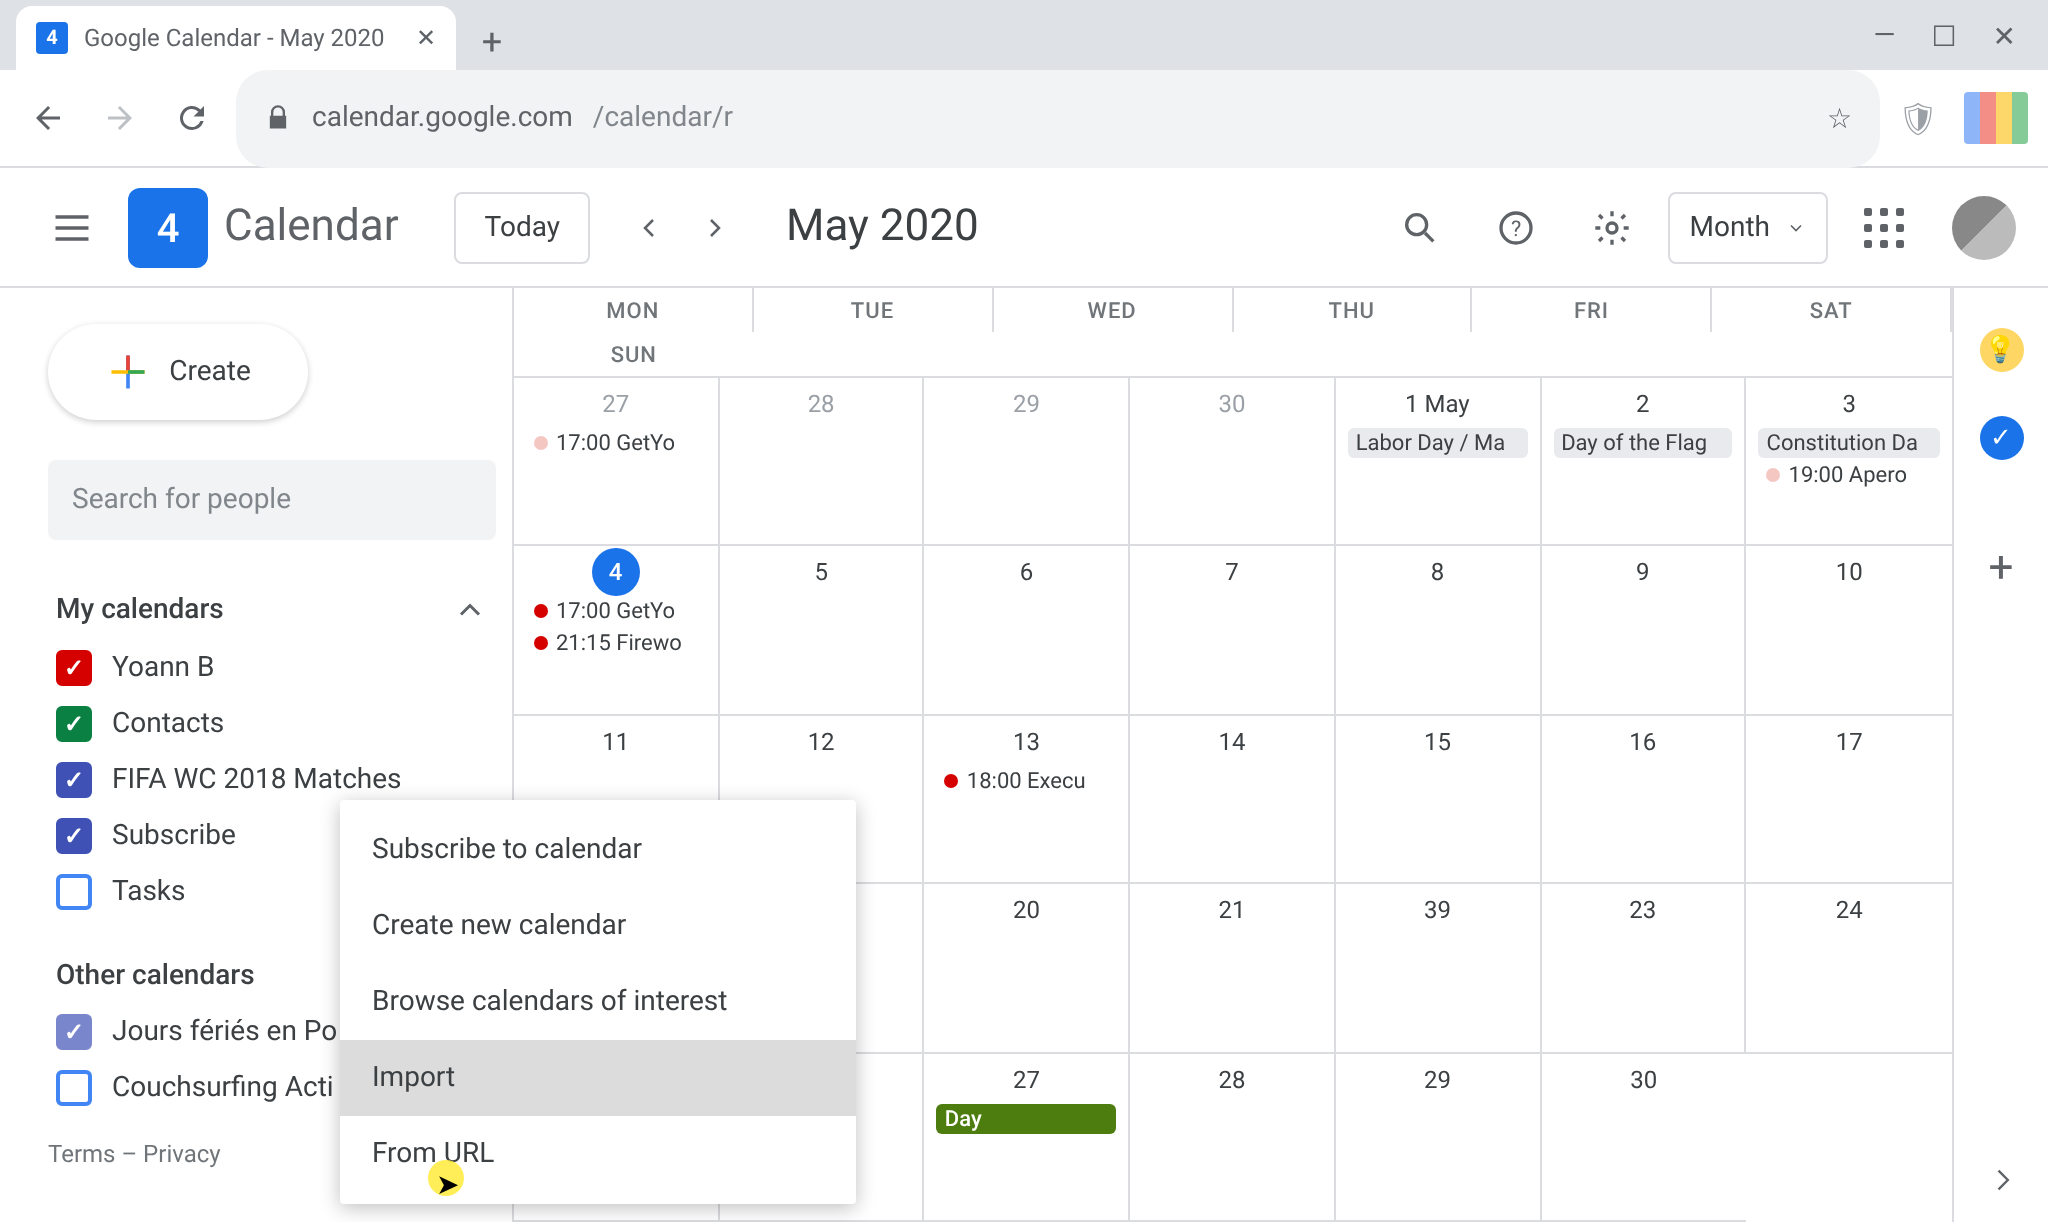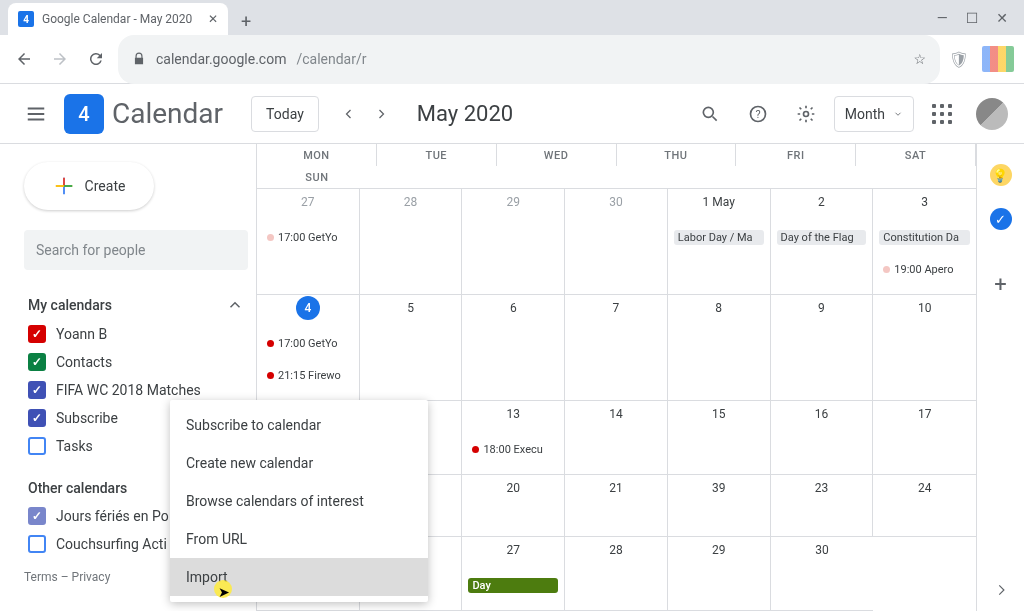--- a/index.html
+++ b/index.html
@@ -36,21 +36,21 @@
   .url-box{flex:1;height:49px;background:#f1f3f4;border-radius:16px;display:flex;align-items:center;padding:0 14px;font-size:14px;color:#5f6368;gap:10px;}
   .url-box .star{margin-left:auto;}
   .ext{width:22px;height:22px;border-radius:50%;display:flex;align-items:center;justify-content:center;}
   .colorpatch{width:32px;height:26px;background:linear-gradient(90deg,#4285f4 25%,#ea4335 25% 50%,#fbbc04 50% 75%,#34a853 75%);opacity:.6;border-radius:2px;margin-left:4px;}
 
   
   .topbar{height:60px;display:flex;align-items:center;padding:0 16px;border-bottom:1px solid var(--grey-border);gap:8px;}
   .icon-btn{width:40px;height:40px;display:flex;align-items:center;justify-content:center;border-radius:50%;color:#5f6368;cursor:pointer;}
   .logo{display:flex;align-items:center;gap:8px;margin-right:20px;}
   .logo .logo-icon{width:40px;height:40px;background:#1a73e8;border-radius:6px;display:flex;align-items:center;justify-content:center;color:#fff;font-size:20px;font-weight:500;}
-  .logo .logo-text{font-size:28px;color:#5f6368;font-weight:400;}
+  .logo .logo-text{font-size:22px;color:#5f6368;font-weight:400;}
   .today-btn{height:36px;padding:0 14px;border:1px solid var(--grey-border);border-radius:4px;background:#fff;font-size:14px;color:var(--text);display:flex;align-items:center;cursor:pointer;}
   .nav-arrows{display:flex;margin:0 6px;}
   .month-label{font-size:22px;color:var(--text);margin-left:6px;}
   .spacer{flex:1;}
   .view-dd{height:36px;border:1px solid var(--grey-border);border-radius:4px;display:flex;align-items:center;padding:0 10px;font-size:14px;gap:8px;cursor:pointer;}
   .apps-grid{width:24px;height:24px;position:relative;}
   .apps-grid span{position:absolute;width:4px;height:4px;background:#5f6368;border-radius:1px;}
   .avatar{width:32px;height:32px;border-radius:50%;background:linear-gradient(135deg,#888 0 50%,#bbb 50%);margin-left:6px;}
 
   
@@ -71,21 +71,21 @@
   .dow-row{display:grid;grid-template-columns:repeat(6,1fr);border-bottom:1px solid var(--grey-border);}
   .dow{height:22px;display:flex;align-items:center;justify-content:center;font-size:11px;color:#70757a;font-weight:500;letter-spacing:.5px;border-right:1px solid var(--grey-border);}
   .dow:last-child{border-right:none;}
   .weeks{flex:1;display:flex;flex-direction:column;}
   .week{display:grid;grid-template-columns:repeat(7,1fr);flex:1;}
   .day{position:relative;border-right:1px solid var(--grey-border);border-bottom:1px solid var(--grey-border);padding:2px 4px 0 4px;overflow:hidden;cursor:pointer;}
   .day:last-child{border-right:none;}
   .daynum{font-size:12px;color:var(--text);text-align:center;height:22px;display:flex;align-items:center;justify-content:center;}
   .daynum.muted{color:#9aa0a6;}
   .daynum .today{background:#1a73e8;color:#fff;width:24px;height:24px;border-radius:50%;display:flex;align-items:center;justify-content:center;font-weight:500;}
-  .event{font-size:11px;margin:17px 2px;padding:1px 4px;border-radius:3px;display:flex;align-items:center;gap:4px;white-space:nowrap;overflow:hidden;}
+  .event{font-size:11px;margin:1px 2px;padding:1px 4px;border-radius:3px;display:flex;align-items:center;gap:4px;white-space:nowrap;overflow:hidden;}
   .event.dot .dot{width:7px;height:7px;border-radius:50%;flex-shrink:0;}
   .event.allday{background:var(--event-blue);color:#174ea6;}
   .event.allday.strong{background:var(--badge-grey);color:#3c4043;}
   .event.pill{background:#4d7c0f;color:#fff;font-weight:500;}
 
   
   .rail{width:48px;border-left:1px solid var(--grey-border);display:flex;flex-direction:column;align-items:center;padding-top:20px;gap:22px;}
   .rail .bulb{width:22px;height:22px;border-radius:50%;background:#fdd663;display:flex;align-items:center;justify-content:center;color:#b06000;font-size:13px;}
   .rail .bluecirc{width:22px;height:22px;border-radius:50%;background:#1a73e8;display:flex;align-items:center;justify-content:center;color:#fff;font-size:13px;}
   .rail .plus{color:#5f6368;font-size:22px;margin-top:20px;}
@@ -434,17 +434,17 @@
           </svg>
       </div>
     </div>
   </div>
 </div>
 
 <div class="ctx-menu" id="ctx">
     <div class="ctx-item">Subscribe to calendar</div>
     <div class="ctx-item">Create new calendar</div>
     <div class="ctx-item">Browse calendars of interest</div>
+    <div class="ctx-item hovered">Import</div>
     <div class="ctx-item">From URL</div>
-    <div class="ctx-item hovered">Import</div>
   </div>
 <div class="cursor-click"></div>
 <div class="cursor-arrow">➤</div>
 
 </body></html>

